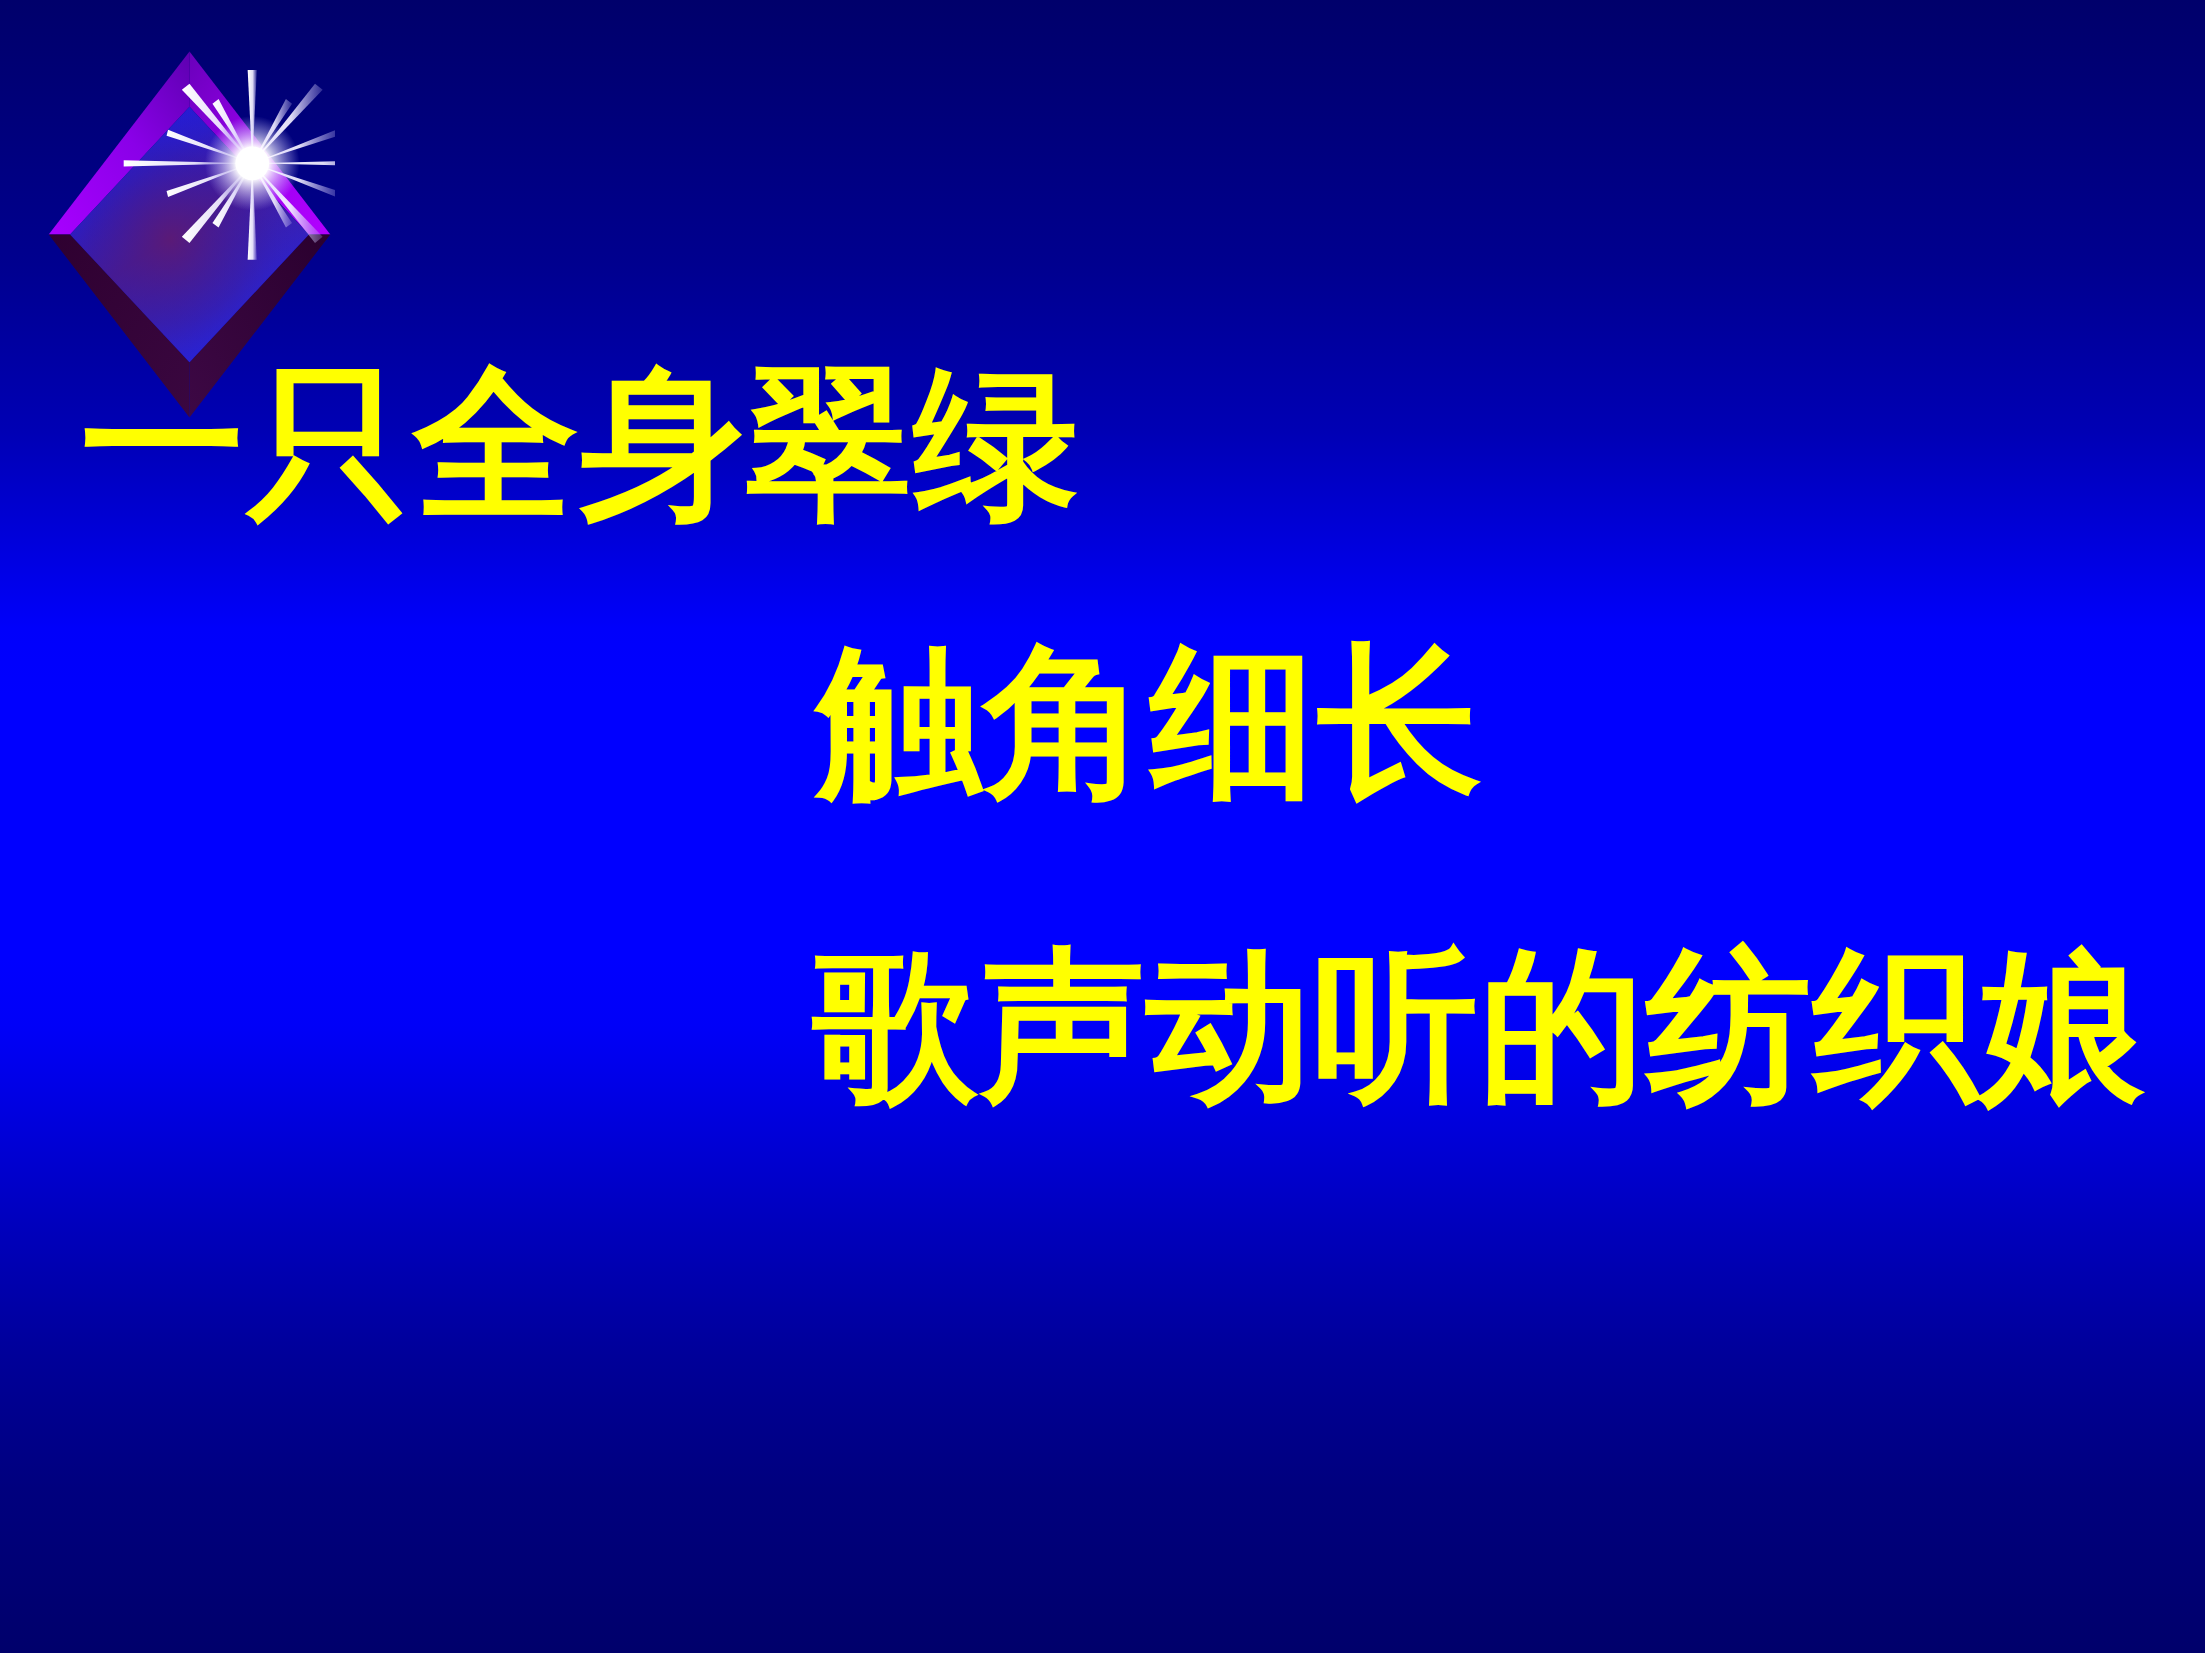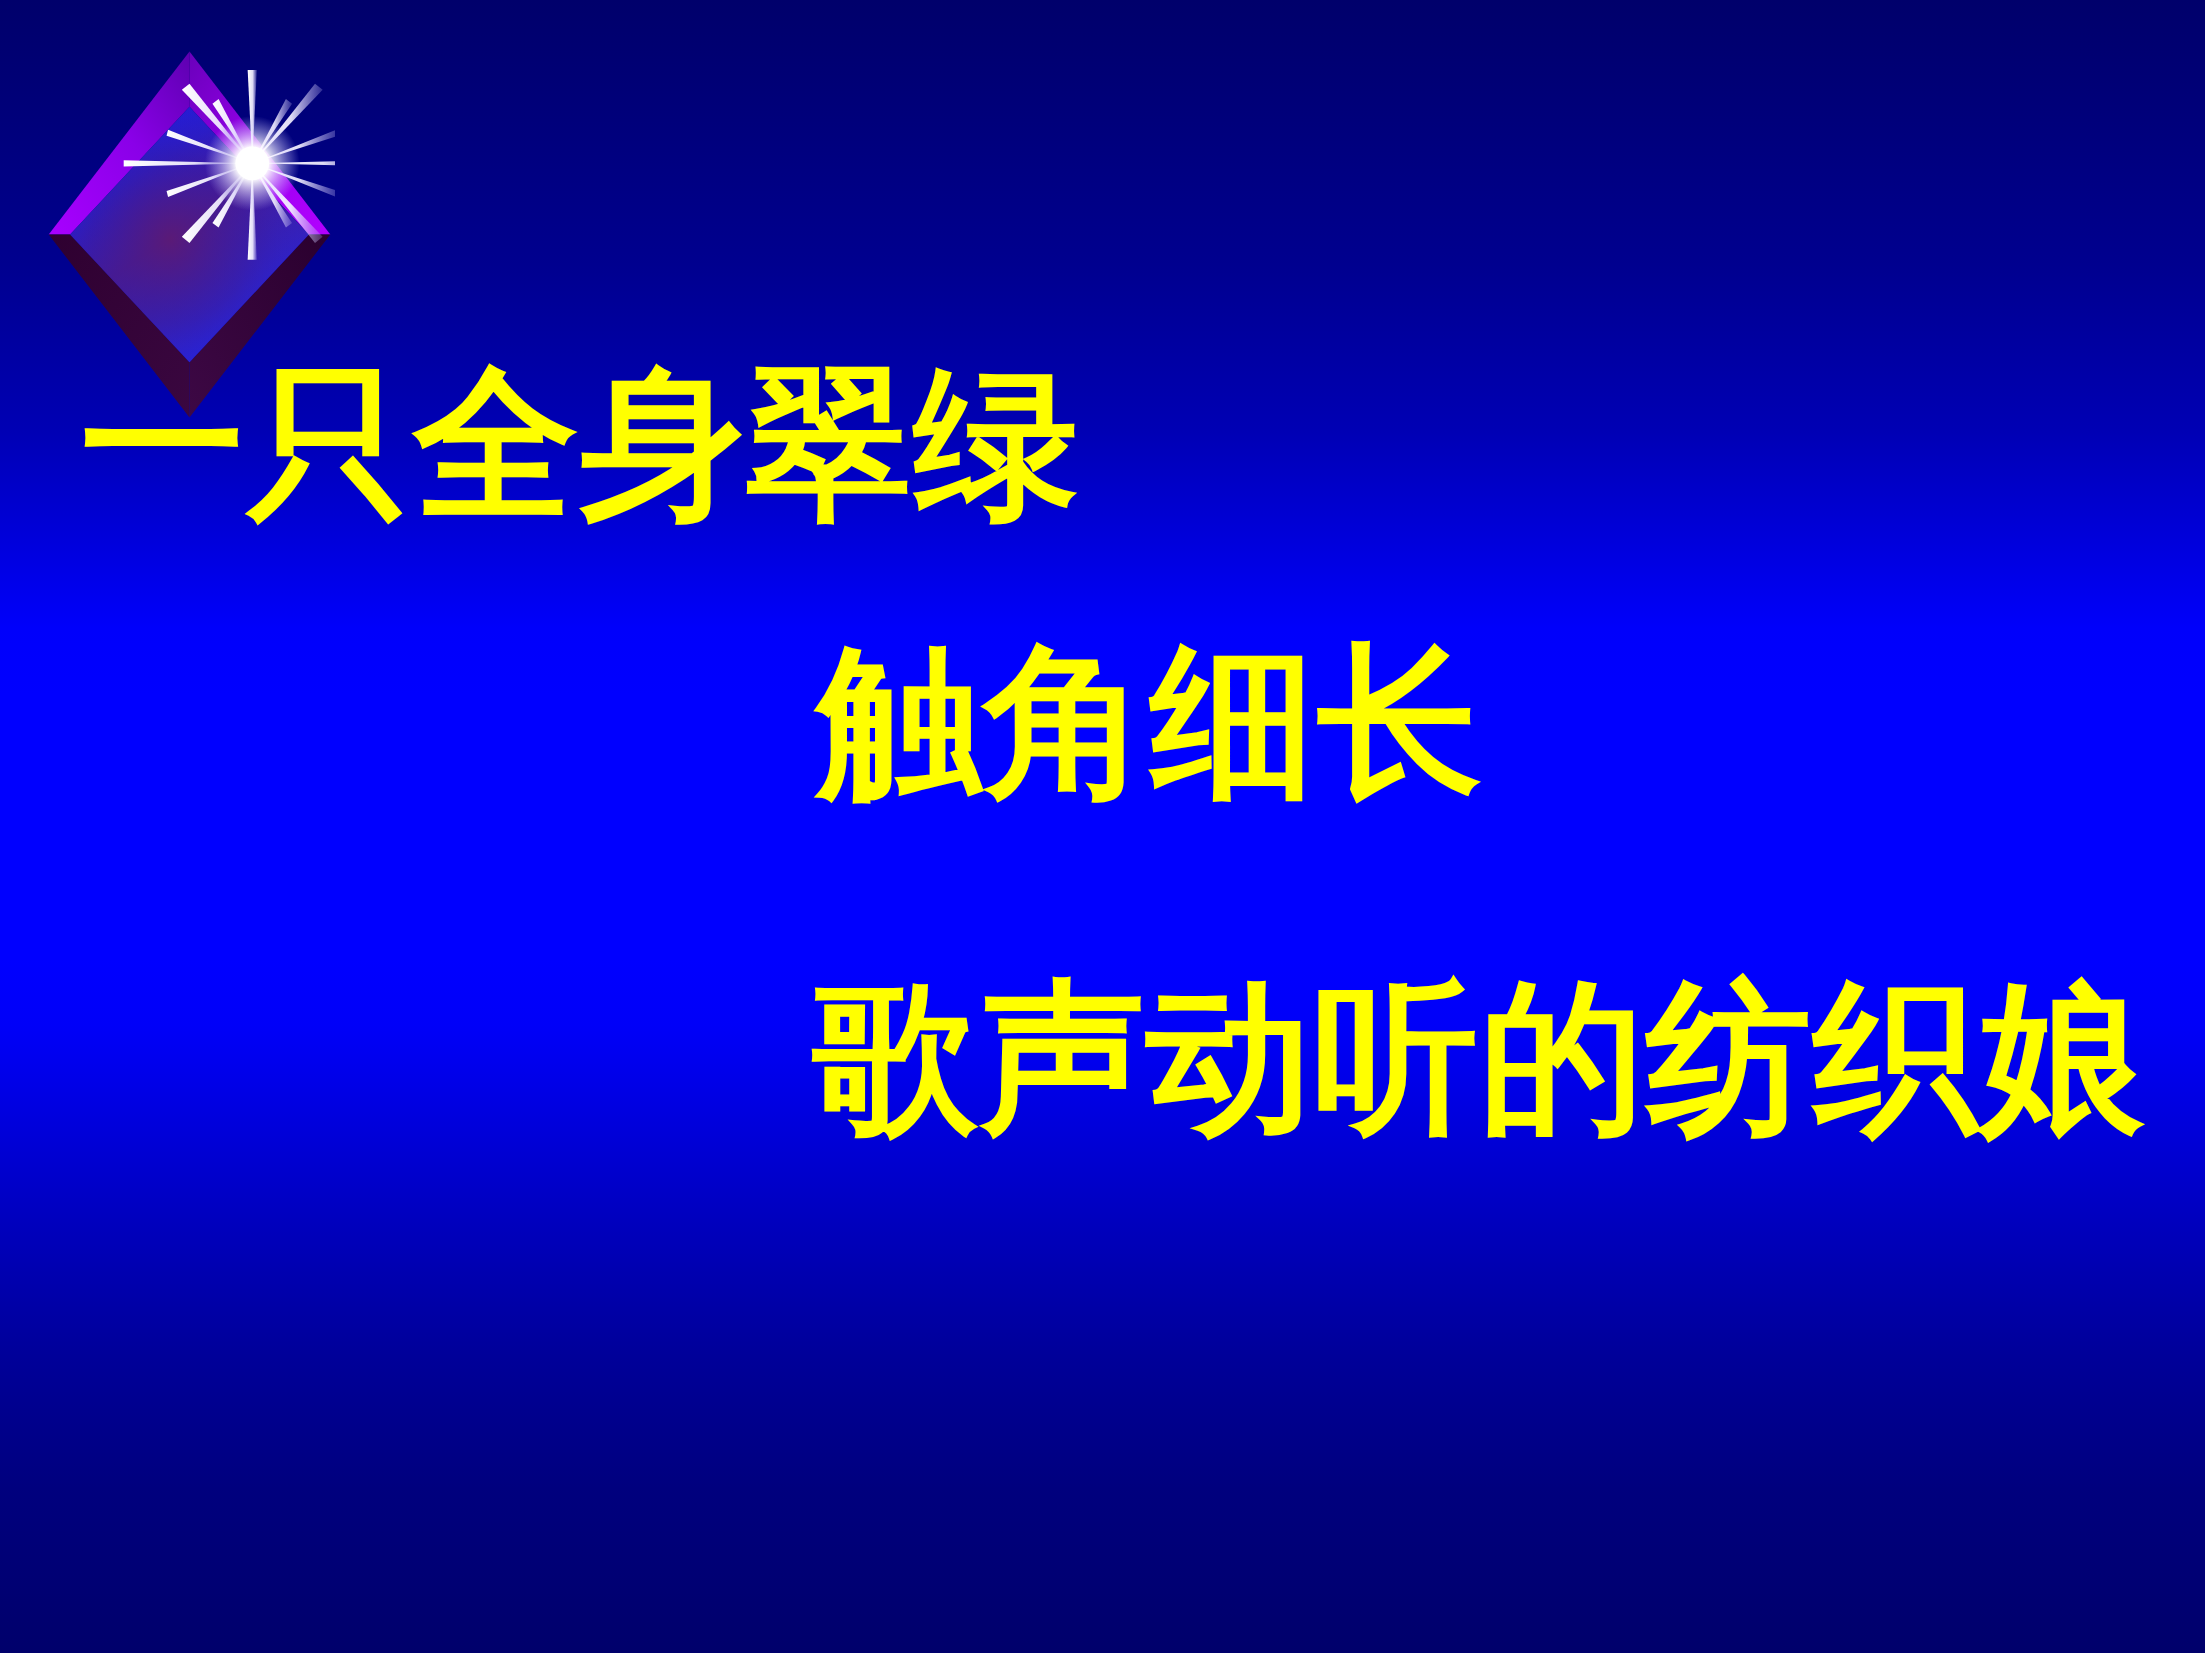--- a/index.html
+++ b/index.html
@@ -66,21 +66,21 @@
     line-height: 1.05;
   }
   .line-2 {
     left: 817px;
     top: 636px;
     font-size: 165px;
     line-height: 1.05;
   }
   .line-3 {
     left: 813px;
-    top: 972px;
+    top: 940px;
     font-size: 165px;
     line-height: 1.05;
   }
 </style>
 </head>
 <body>
 
 <div id="slide">
 
   <div id="emblem">

